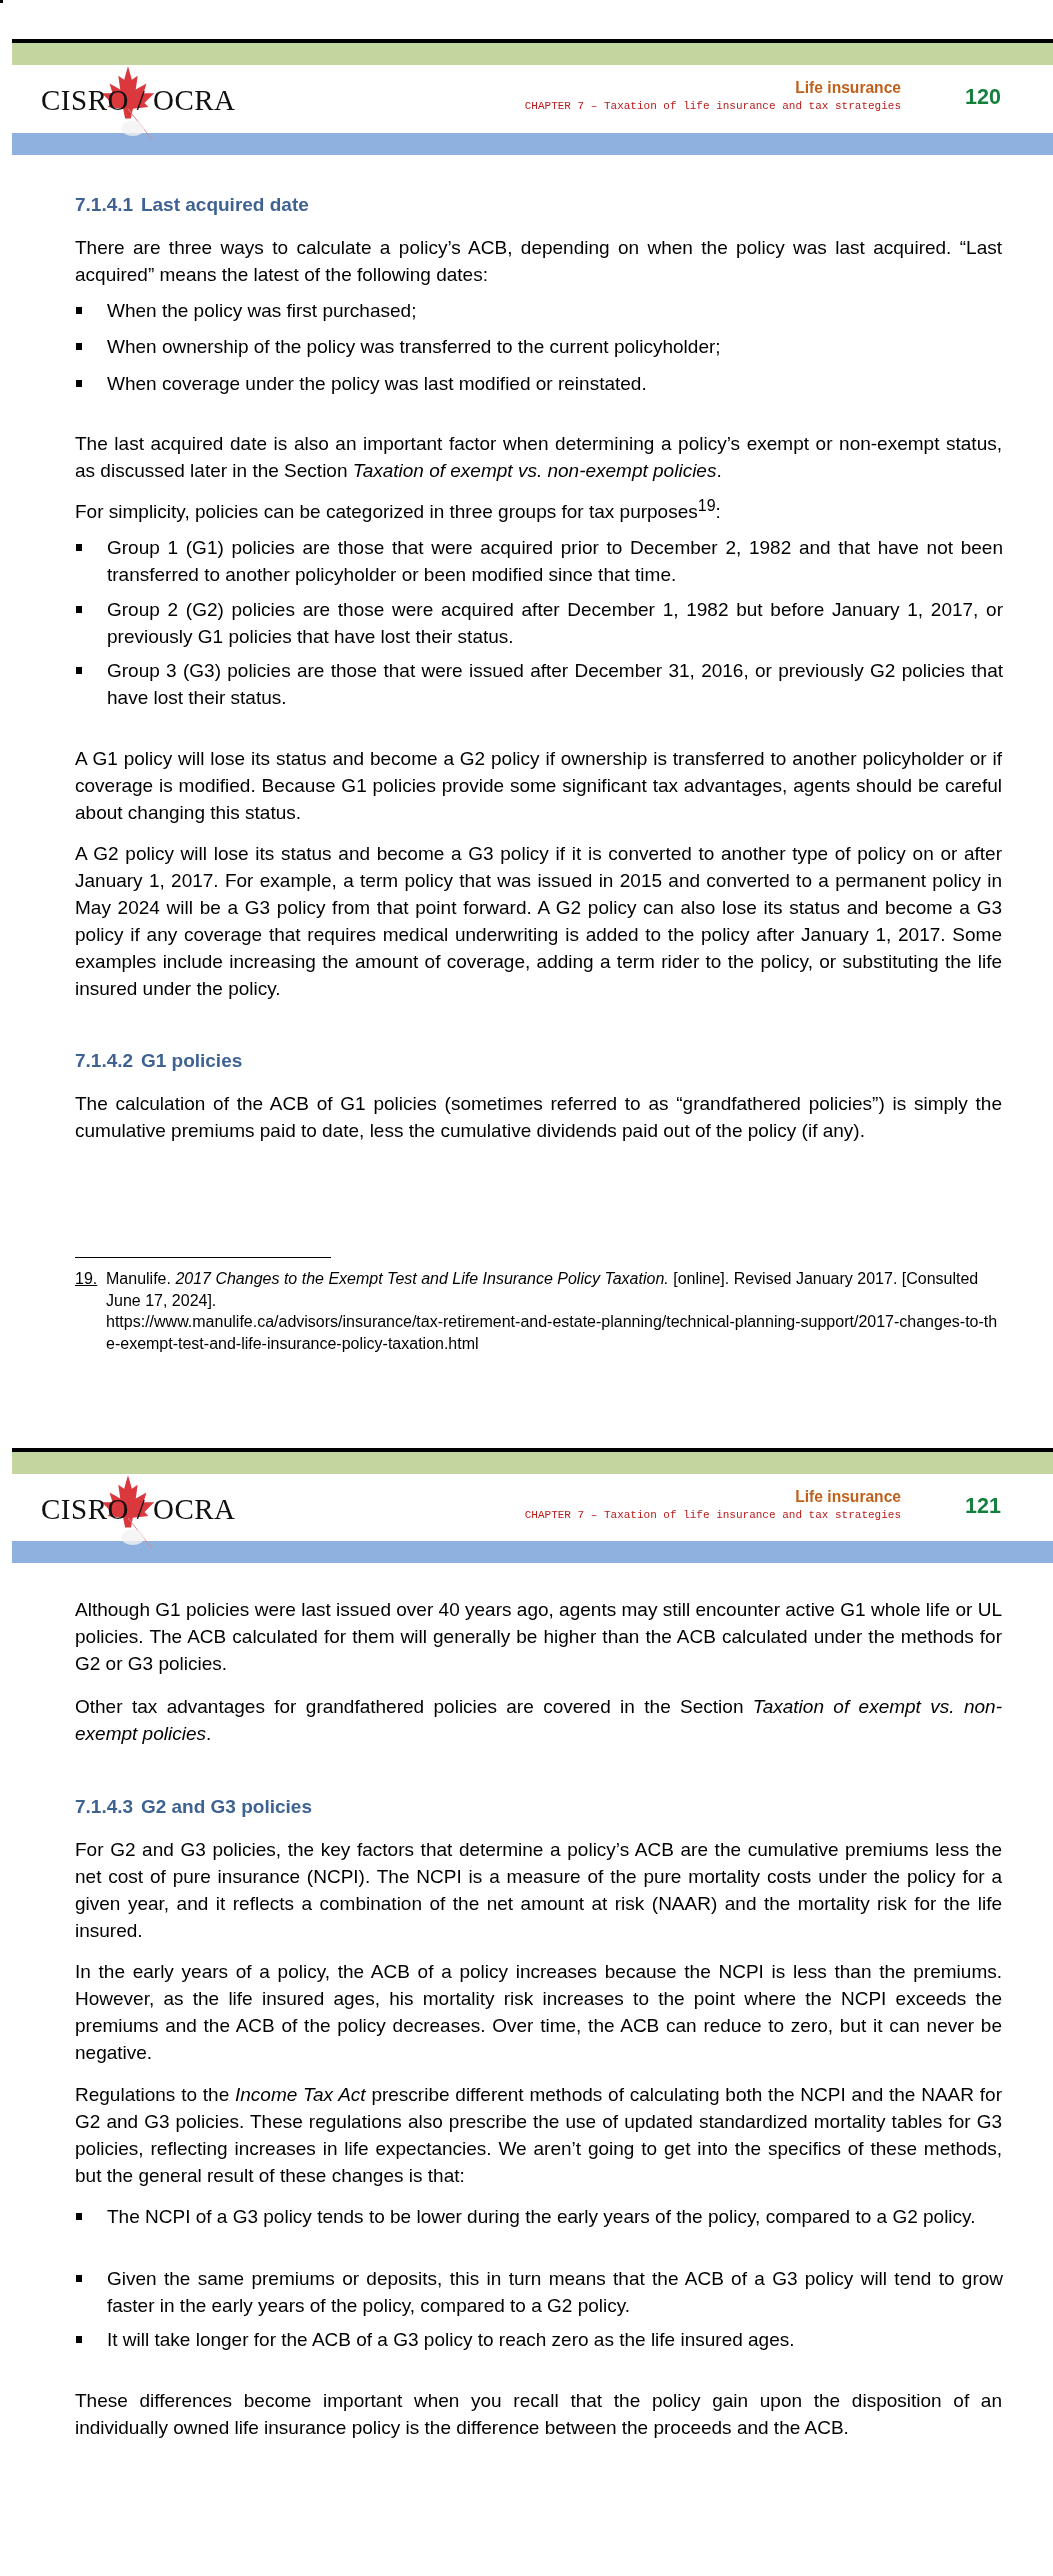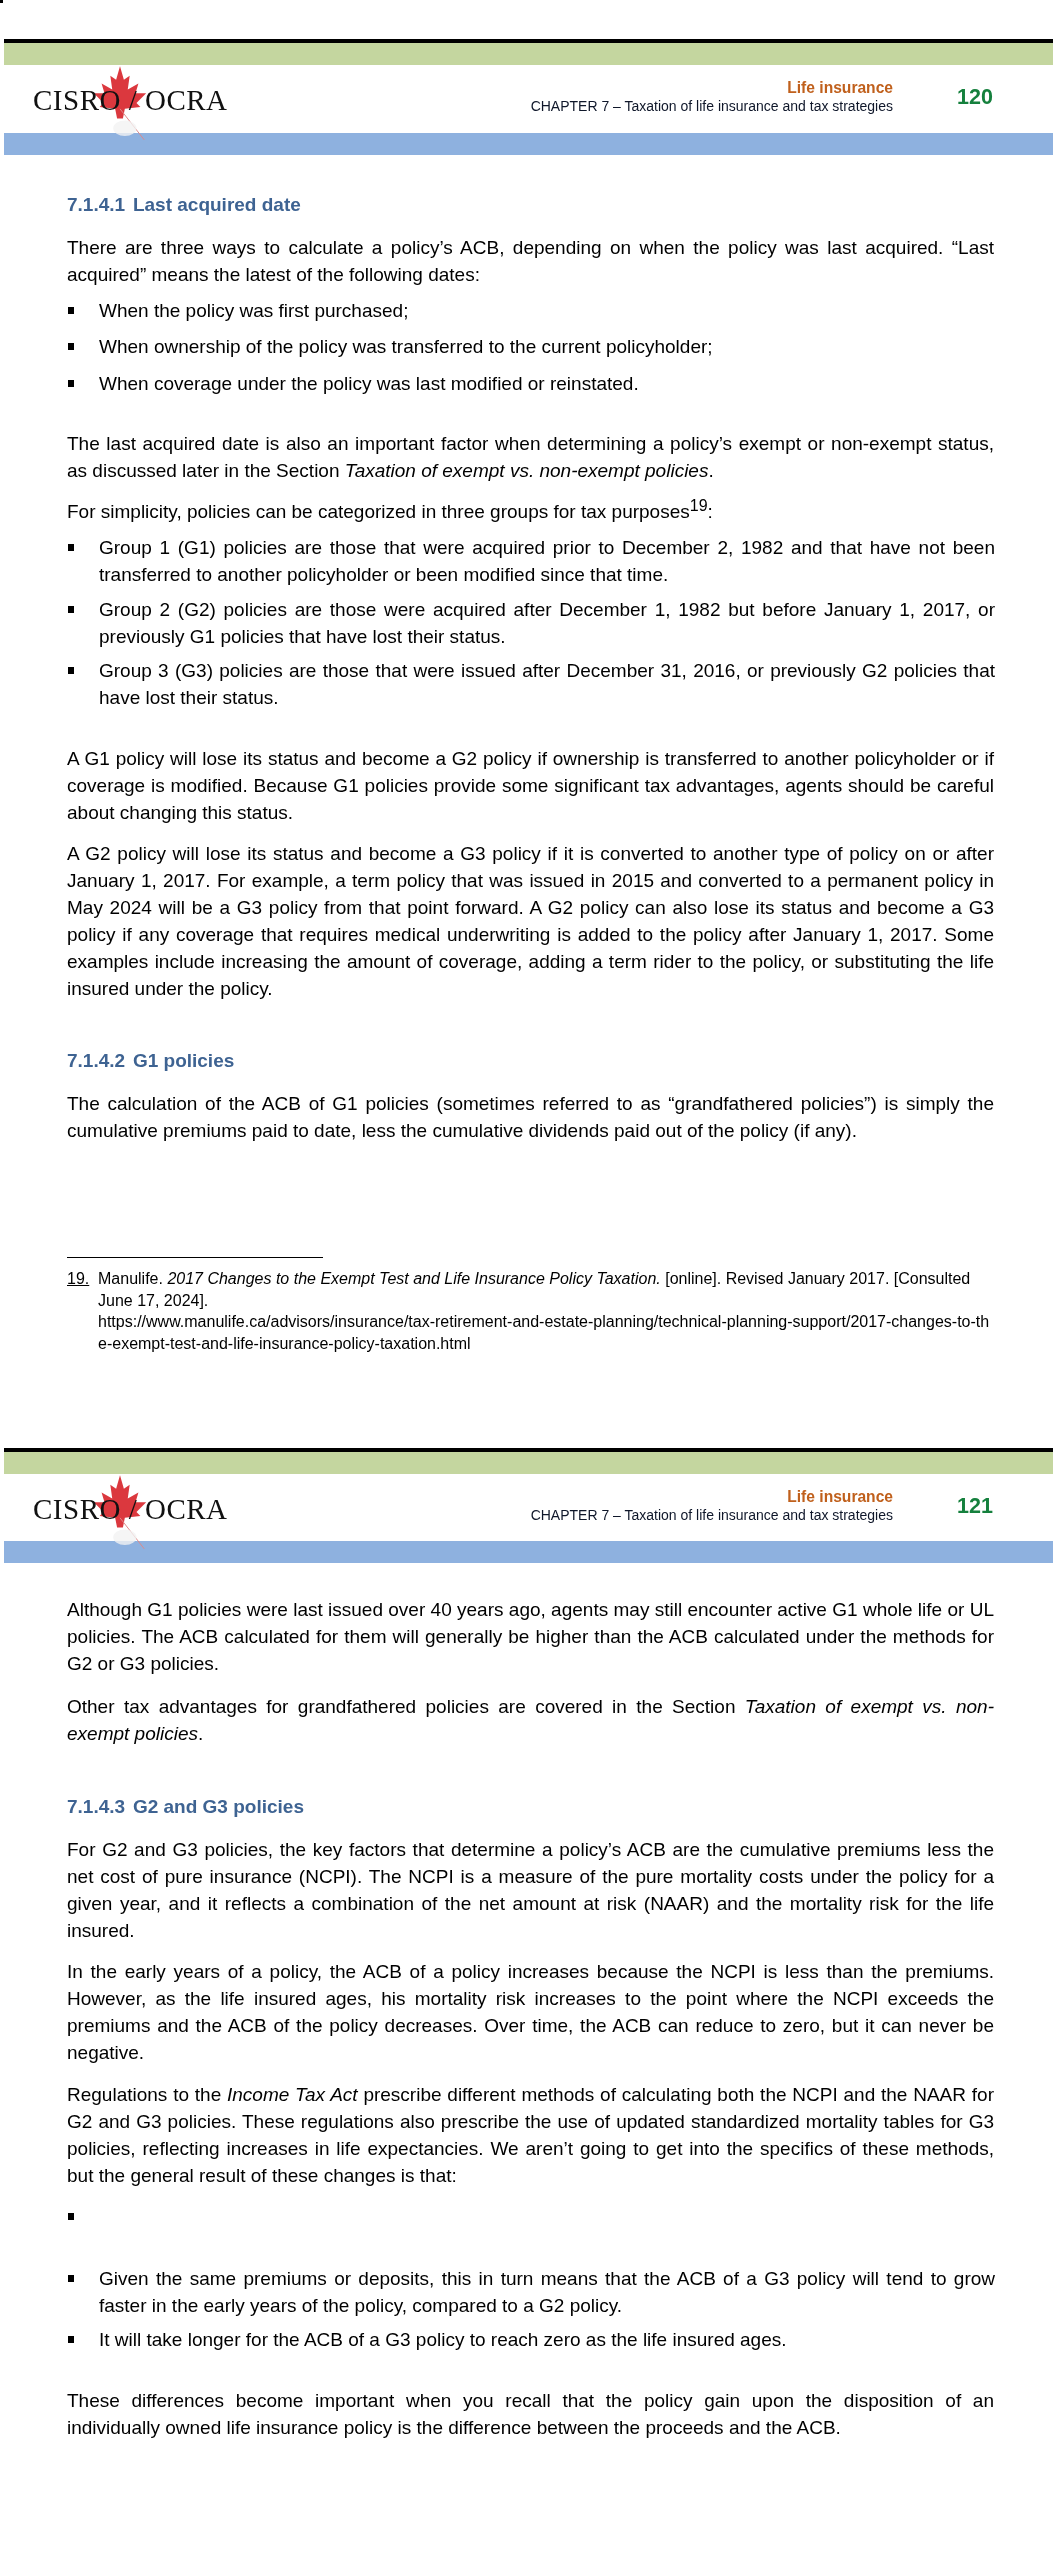--- a/index.html
+++ b/index.html
@@ -5,40 +5,40 @@
     * { box-sizing: border-box; margin: 0; padding: 0; }
     html, body { width: 1054px; background: #ffffff; }
     body {
       position: relative;
       height: 2576px;
       overflow: hidden;
       font-family: "Liberation Sans", sans-serif;
       color: #000;
     }
     .corner-mark { position: absolute; left: 0; top: 0; width: 2.9px; height: 2.9px; background: #000; }
-    .page { position: absolute; left: 4px; width: 1014px; }
+    .page { position: absolute; left: 12px; width: 1014px; }
     .page-1 { top: 0; height: 1444px; }
     .page-2 { top: 1408px; height: 1168px; }
 
     .hdr-rule { position: absolute; left: 0; width: 1054px; height: 3.9px; background: #000; }
     .hdr-green { position: absolute; left: 0; width: 1054px; height: 21.5px; background: #c4d69f; }
     .hdr-blue { position: absolute; left: 0; width: 1054px; height: 21.5px; background: #8eb1df; }
 
     .logo { position: absolute; left: 29px; width: 195px; height: 78px; }
     .logo-text {
       position: absolute; left: 0; top: 19.5px;
       font-family: "Liberation Serif", serif;
       font-size: 29px; letter-spacing: 0.5px; color: #111;
       white-space: nowrap; z-index: 2;
     }
     .logo-leaf { position: absolute; left: 55px; top: 0; width: 64px; height: 78px; z-index: 1; }
 
     .hdr-right { position: absolute; right: 125px; text-align: right; }
     .hdr-section { font-size: 15.6px; font-weight: bold; color: #c0601c; line-height: 19.5px; }
-    .hdr-chapter { font-size: 14px; color: #0f172a; line-height: 17.6px; }
+    .hdr-chapter { font-size: 11px; color: #b91c1c; line-height: 17.6px; font-family: Liberation Mono, monospace; }
     .hdr-pagenum { position: absolute; left: 953px; font-size: 21.5px; font-weight: bold; color: #15803d; }
     h3.sec {
       position: absolute; left: 63px;
       font-size: 19px; font-weight: bold; color: #3e6392;
       line-height: 23.4px;
     }
     h3.sec .num { margin-right: 7.8px; }
     p.body, li.bul {
       position: absolute; left: 63px; width: 927px;
       font-size: 19px; line-height: 27px; text-align: justify;
@@ -157,20 +157,20 @@
   <h3 class="sec" style="top:387px">
     <span class="num">7.1.4.3</span><span>G2 and G3 policies</span>
   </h3>
   <p class="body" style="top:428px">For G2 and G3 policies, the key factors that determine a policy’s ACB are the cumulative premiums less the net cost of pure insurance (NCPI). The NCPI is a measure of the pure mortality costs under the policy for a given year, and it reflects a combination of the net amount at risk (NAAR) and the mortality risk for the life insured.</p>
   <p class="body" style="top:550px">In the early years of a policy, the ACB of a policy increases because the NCPI is less than the premiums. However, as the life insured ages, his mortality risk increases to the point where the NCPI exceeds the premiums and the ACB of the policy decreases. Over time, the ACB can reduce to zero, but it can never be negative.</p>
   <p class="body" style="top:673px">
     <span>Regulations to the </span><em>Income Tax Act</em><span> prescribe different methods of calculating both the NCPI and the NAAR for G2 and G3 policies. These regulations also prescribe the use of updated standardized mortality tables for G3 policies, reflecting increases in life expectancies. We aren’t going to get into the specifics of these methods, but the general result of these changes is that:</span>
   </p>
 
   <ul>
-    <li class="bul" style="top:795px"><span class="sq"></span></li>
+    <li class="bul" style="top:795px"><span class="sq"></span><span>The NCPI of a G3 policy tends to be lower during the early years of the policy, compared to a G2 policy.</span></li>
     <li class="bul" style="top:857px"><span class="sq"></span><span>Given the same premiums or deposits, this in turn means that the ACB of a G3 policy will tend to grow faster in the early years of the policy, compared to a G2 policy.</span></li>
     <li class="bul" style="top:918px"><span class="sq"></span><span>It will take longer for the ACB of a G3 policy to reach zero as the life insured ages.</span></li>
   </ul>
 
   <p class="body" style="top:979px">These differences become important when you recall that the policy gain upon the disposition of an individually owned life insurance policy is the difference between the proceeds and the ACB.</p>
 </div>
 
 
 </body></html>

